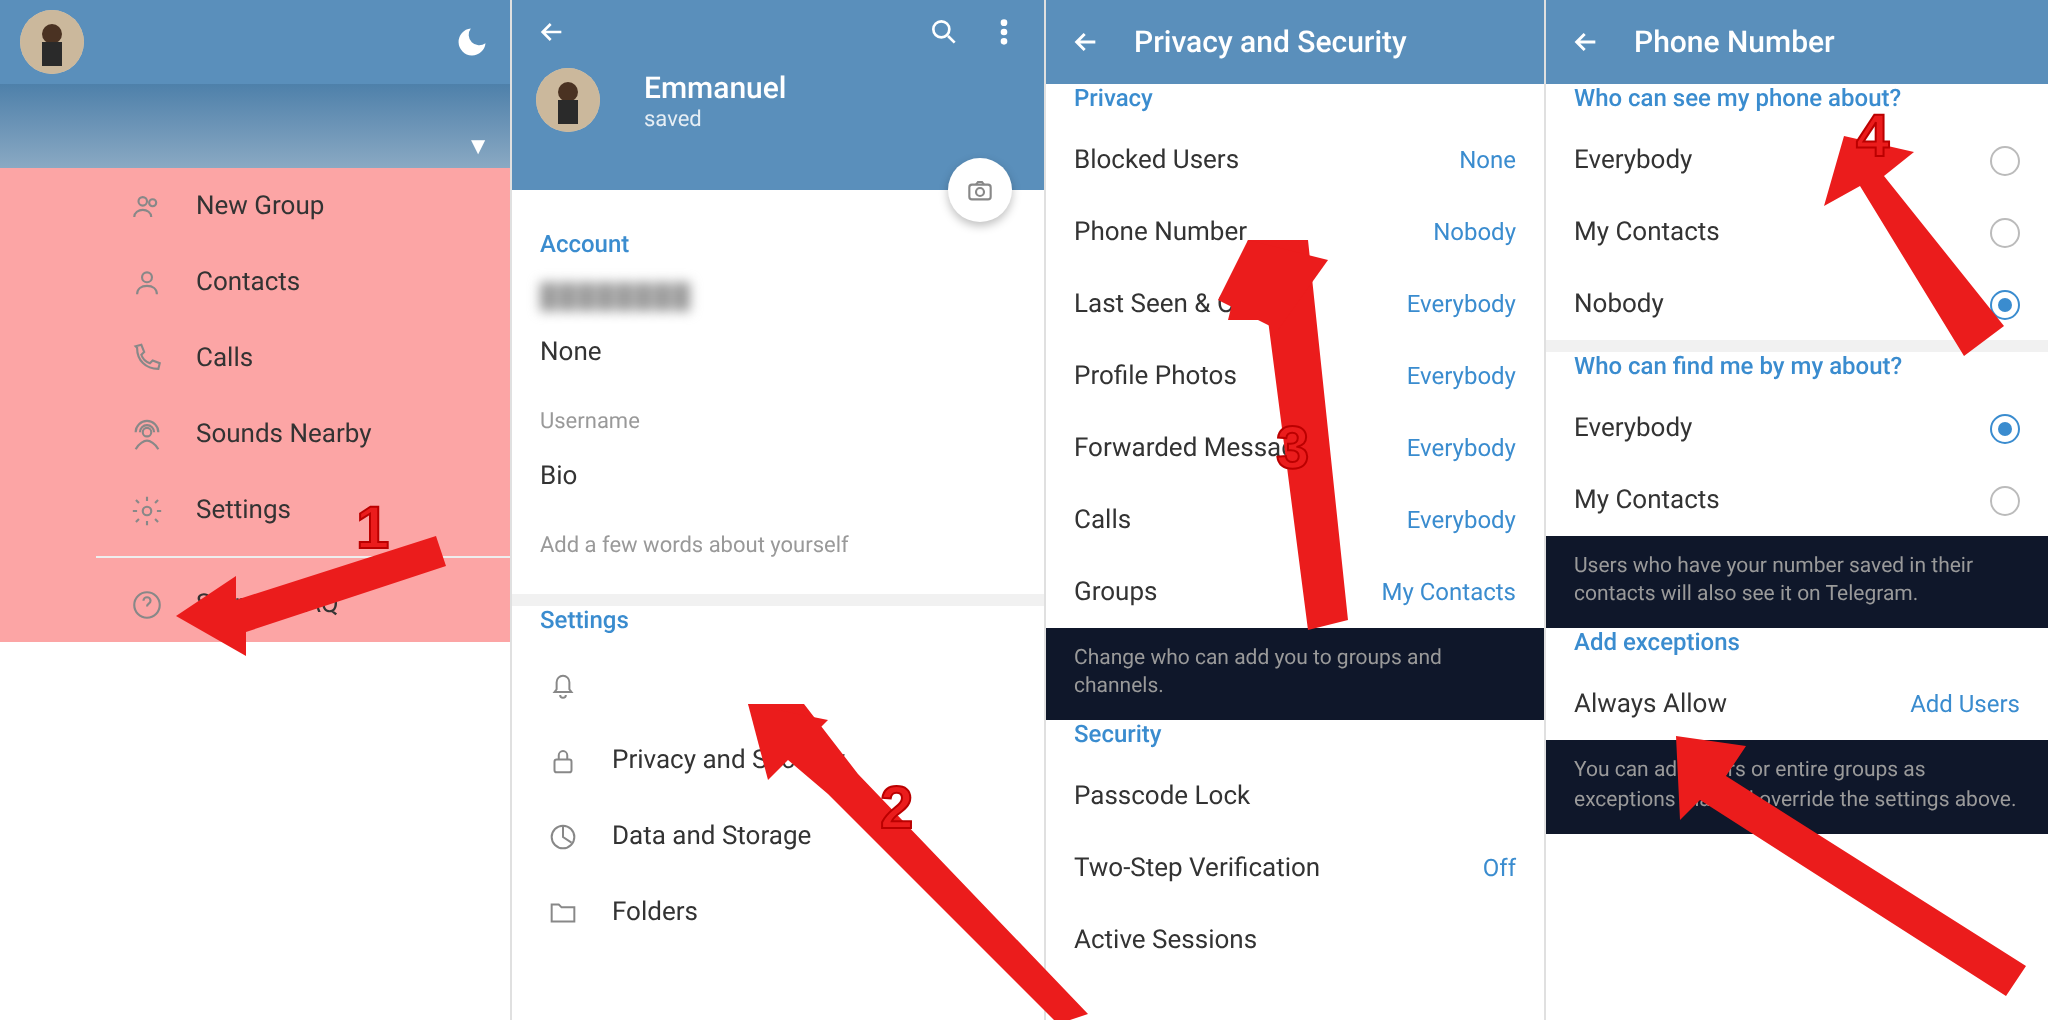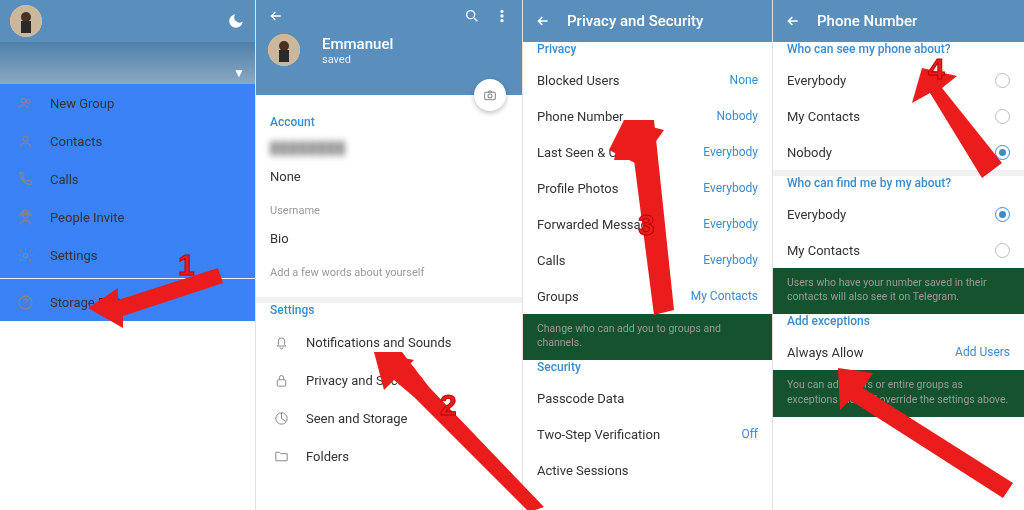--- a/index.html
+++ b/index.html
@@ -10,21 +10,21 @@
   .pane3 { width: 250px; }
   .pane4 { width: 251px; border-right: none; }
 
   
   .p1-top { height: 42px; background: #5a8fbb; display: flex; align-items: center; padding: 0 10px; justify-content: space-between; }
   .avatar { width: 32px; height: 32px; border-radius: 50%; background: #d8c8b0; display:flex; align-items:center; justify-content:center; overflow:hidden;}
   .avatar svg { width:100%; height:100%; }
   .moon { width: 18px; height: 18px; }
   .p1-grad { height: 42px; background: linear-gradient(#4e80aa, #8aa9c3); display:flex; align-items:flex-end; justify-content:flex-end; padding:4px 10px;}
   .chev { color:#fff; font-size:12px; }
-  .p1-menu { background:#3b82f6; }
+  .p1-menu { background:#fca5a5;padding-left:48px; }
   .menu-item { display:flex; align-items:center; height:38px; padding:0 14px; font-size:13px; color:#333; cursor:pointer; }
   .menu-item .mi-icon { width:22px; color:#888; display:flex; align-items:center; justify-content:center; margin-right:14px; }
   .menu-item .mi-icon svg { width:17px; height:17px; fill:none; stroke:#888; stroke-width:1.5; }
   .divider { height:1px; background:#eee; margin:4px 0; }
   .p1-bg { position:absolute; top:0; right:0; width:44px; height:510px; background:#e8eff2; z-index:-1;}
   .p1-bg .search-ic { position:absolute; top:0; left:0; width:44px; height:42px; background:#3b5a70; display:flex; align-items:center; justify-content:center; }
   .chat-preview { position:absolute; right:0; width:44px; font-size:9px; color:#999; text-align:center; }
   .badge { background:#54b35a; color:#fff; border-radius:10px; padding:1px 5px; font-size:9px; display:inline-block;}
   .badge.b { background:#4eb857; }
   .fab { position:absolute; bottom:8px; right:12px; width:36px; height:36px; background:#4ea3e0; border-radius:50%; box-shadow:0 2px 4px rgba(0,0,0,.2);}
@@ -45,21 +45,21 @@
   .blurred { filter: blur(3px); color:#999; font-size:12px; letter-spacing:1px;}
   .set-item { display:flex; align-items:center; height:38px; padding:0 14px; font-size:13px; color:#333; }
   .set-item .si-icon { width:22px; margin-right:14px; color:#888; display:flex; align-items:center; justify-content:center;}
   .set-item .si-icon svg { width:17px; height:17px; stroke:#888; fill:none; stroke-width:1.4; }
 
   
   .sub-header { height:42px; background:#5a8fbb; color:#fff; display:flex; align-items:center; padding:0 12px; font-size:15px; font-weight:500; gap:16px; }
   .sub-header svg { width:16px; height:16px; stroke:#fff; fill:none; stroke-width:2.2; }
   .row { display:flex; justify-content:space-between; align-items:center; height:36px; padding:0 14px; font-size:13px; color:#333; background:#fff;}
   .row .val { color:#3a8ccf; font-size:12px; }
-  .footnote { font-size:10.5px; color:#9a9a9a; padding:8px 14px 10px; background:#14532d; line-height:1.35;}
+  .footnote { font-size:10.5px; color:#9a9a9a; padding:8px 14px 10px; background:#0f172a; line-height:1.35;}
   .gap { height:6px; background:#f1f1f1; }
 
   
   .radio { width:15px; height:15px; border:1.5px solid #bbb; border-radius:50%; display:inline-block; position:relative;}
   .radio.sel { border-color:#3a8ccf; }
   .radio.sel:after { content:""; position:absolute; left:3px; top:3px; width:7px; height:7px; background:#3a8ccf; border-radius:50%; }
 
   
   .overlay { position:absolute; z-index:50; pointer-events:none; }
   .num { position:absolute; color:#eb1c1c; font-weight:900; font-size:30px; -webkit-text-stroke:1px #b00; z-index:60; font-family: Arial Black, Arial, sans-serif;}
@@ -134,21 +134,21 @@
         </span>
         <span>Calls</span>
       </div>
     <div class="menu-item">
         <span class="mi-icon">
           <svg viewBox="0 0 24 24">
             <circle cx="12" cy="10" r="3"></circle>
             <path d="M4 10a8 8 0 0116 0M7 10a5 5 0 0110 0M4 22c2-4 6-6 8-6s6 2 8 6"></path>
           </svg>
         </span>
-        <span>People Invite</span>
+        <span>Sounds Nearby</span>
       </div>
     <div class="menu-item">
         <span class="mi-icon">
           <svg viewBox="0 0 24 24">
             <circle cx="12" cy="12" r="3"></circle>
             <path d="M12 2v3M12 19v3M4.2 4.2l2.1 2.1M17.7 17.7l2.1 2.1M2 12h3M19 12h3M4.2 19.8l2.1-2.1M17.7 6.3l2.1-2.1"></path>
           </svg>
         </span>
         <span>Settings</span>
       </div>
@@ -221,39 +221,38 @@
     </div>
   </div>
 
   <div class="section-title">Settings</div>
   <div class="set-item">
       <span class="si-icon">
         <svg viewBox="0 0 24 24">
           <path d="M6 17h12l-1.5-2V10a4.5 4.5 0 00-9 0v5L6 17zM10 19a2 2 0 004 0"></path>
         </svg>
       </span>
-      <span>Notifications and Sounds</span>
     </div>
   <div class="set-item">
       <span class="si-icon">
         <svg viewBox="0 0 24 24">
           <rect x="6" y="11" width="12" height="9" rx="1.5"></rect>
           <path d="M9 11V8a3 3 0 016 0v3"></path>
         </svg>
       </span>
       <span>Privacy and Security</span>
     </div>
   <div class="set-item">
       <span class="si-icon">
         <svg viewBox="0 0 24 24">
           <circle cx="12" cy="12" r="8"></circle>
           <path d="M12 4v8l6 4"></path>
         </svg>
       </span>
-      <span>Seen and Storage</span>
+      <span>Data and Storage</span>
     </div>
   <div class="set-item">
       <span class="si-icon">
         <svg viewBox="0 0 24 24">
           <path d="M4 6h5l2 2h9v10H4z"></path>
         </svg>
       </span>
       <span>Folders</span>
     </div>
   <div class="set-item"></div>
@@ -294,21 +293,21 @@
       </div>
       <div class="row">
         <span>Groups</span>
         <span class="val">My Contacts</span>
       </div>
     </div>
   <div class="footnote">Change who can add you to groups and channels.</div>
   <div class="section-title" style="background:#fff">Security</div>
   <div id="p3sec">
       <div class="row">
-        <span>Passcode Data</span>
+        <span>Passcode Lock</span>
         <span class="val"></span>
       </div>
       <div class="row">
         <span>Two-Step Verification</span>
         <span class="val">Off</span>
       </div>
       <div class="row">
         <span>Active Sessions</span>
         <span class="val"></span>
       </div>

